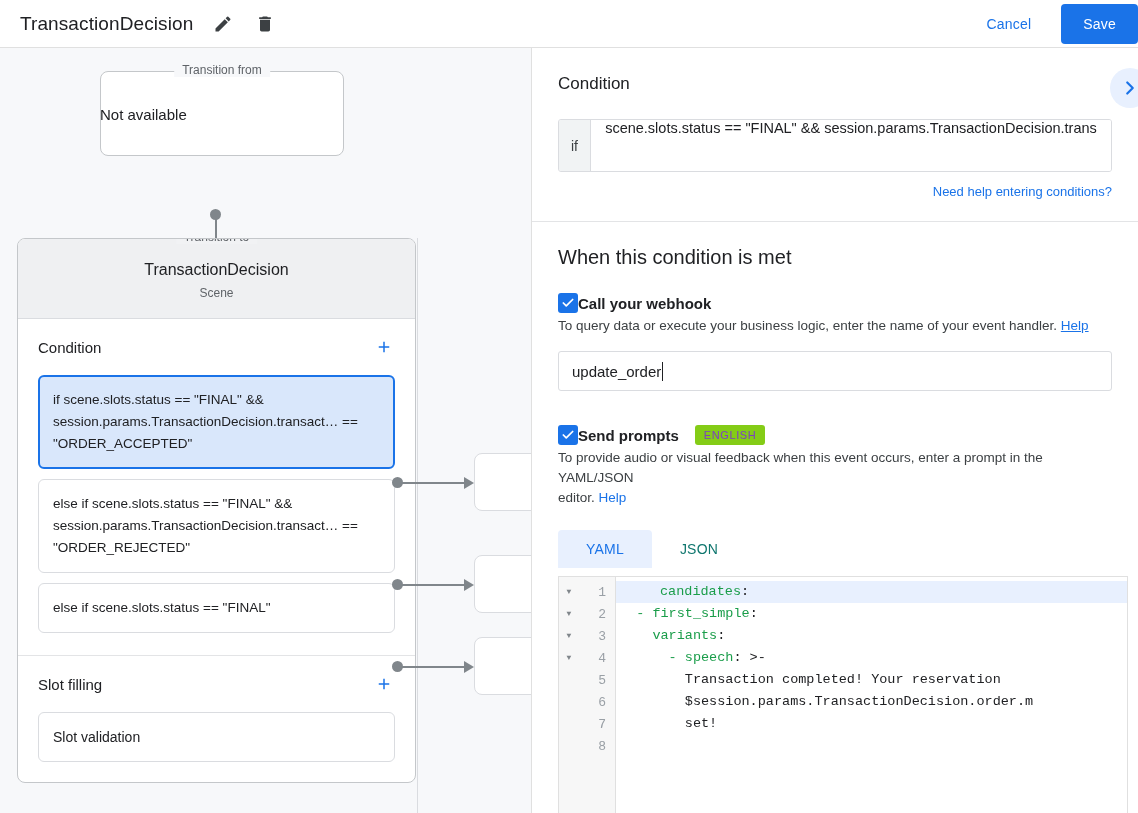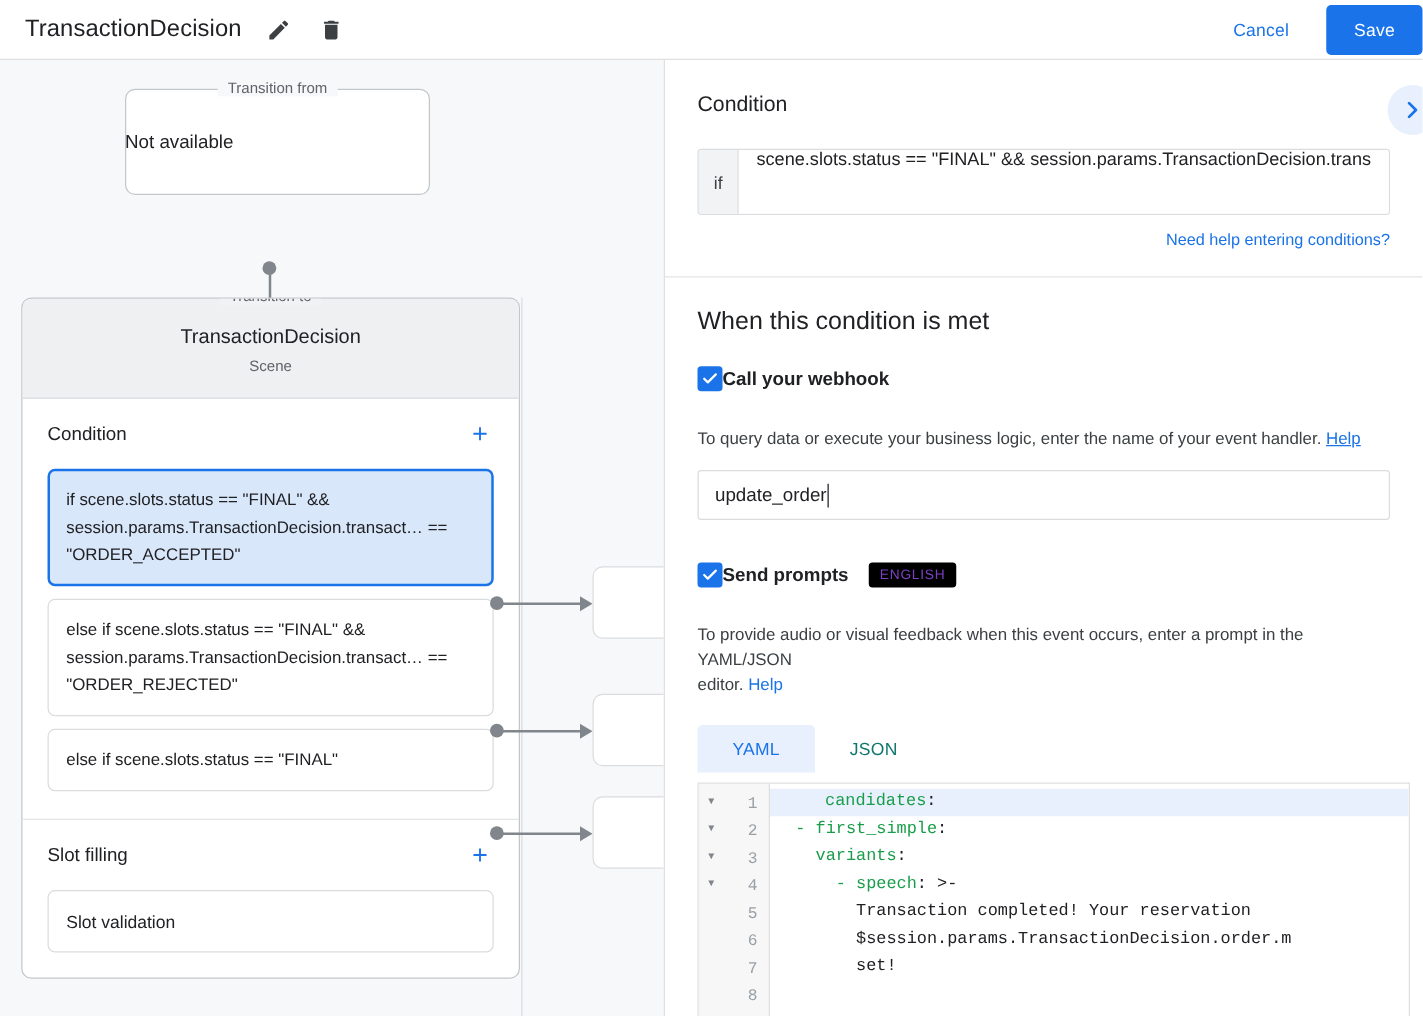--- a/index.html
+++ b/index.html
@@ -209,26 +209,26 @@
   #met-title { font-size: 20px; color: #202124; margin-bottom: 24px; }
 
   .chk-row { display: flex; align-items: center; }
   .chkbox {
     width: 20px; height: 20px; border-radius: 3px; background: #1a73e8;
     display: flex; align-items: center; justify-content: center;
     cursor: pointer; flex: none;
   }
   .chk-label { font-size: 15px; font-weight: bold; color: #202124; }
   .badge {
-    margin-left: 16px; background: #000000; color: #7c3fc4;
+    margin-left: 16px; background: #84cc16; color: #7c3fc4;
     font-size: 11px; letter-spacing: .6px; padding: 4px 9px; border-radius: 3px;
     font-weight: normal;
   }
   .help-text {
-    font-size: 13.5px; color: #3c4043; line-height: 20px; margin-top: 28px;
+    font-size: 13.5px; color: #3c4043; line-height: 20px; margin-top: 3px;
   }
   .inline-link { color: #1a73e8; text-decoration: underline; cursor: pointer; }
   .inline-link.nolined { text-decoration: none; }
 
   #webhook-input {
     margin-top: 15px; width: 100%; height: 40px;
     border: 1px solid #dadce0; border-radius: 3px;
     padding: 0 13px; font-family: "Liberation Sans", sans-serif;
     font-size: 15px; color: #202124; outline: none;
     display: flex; align-items: center;

